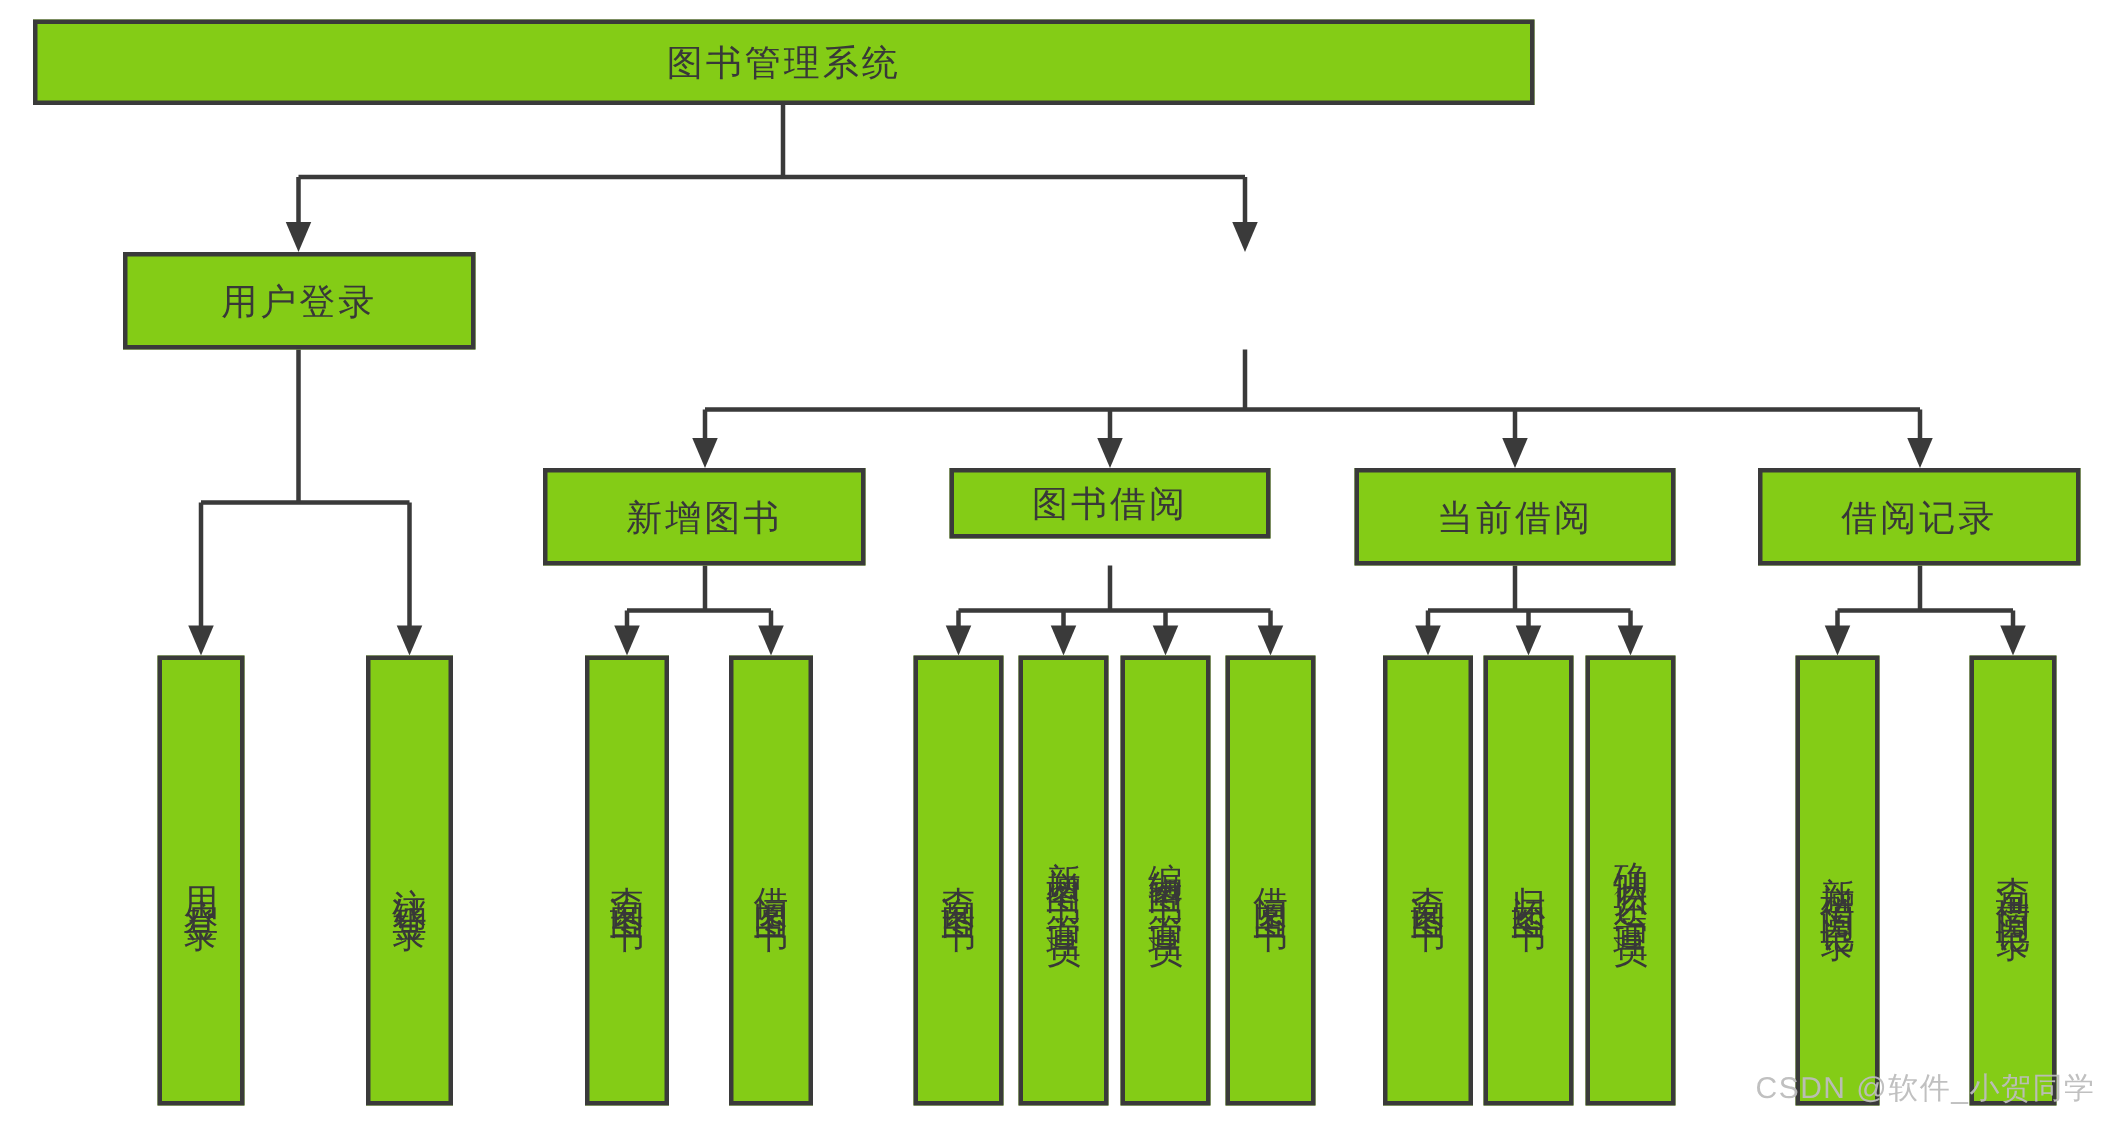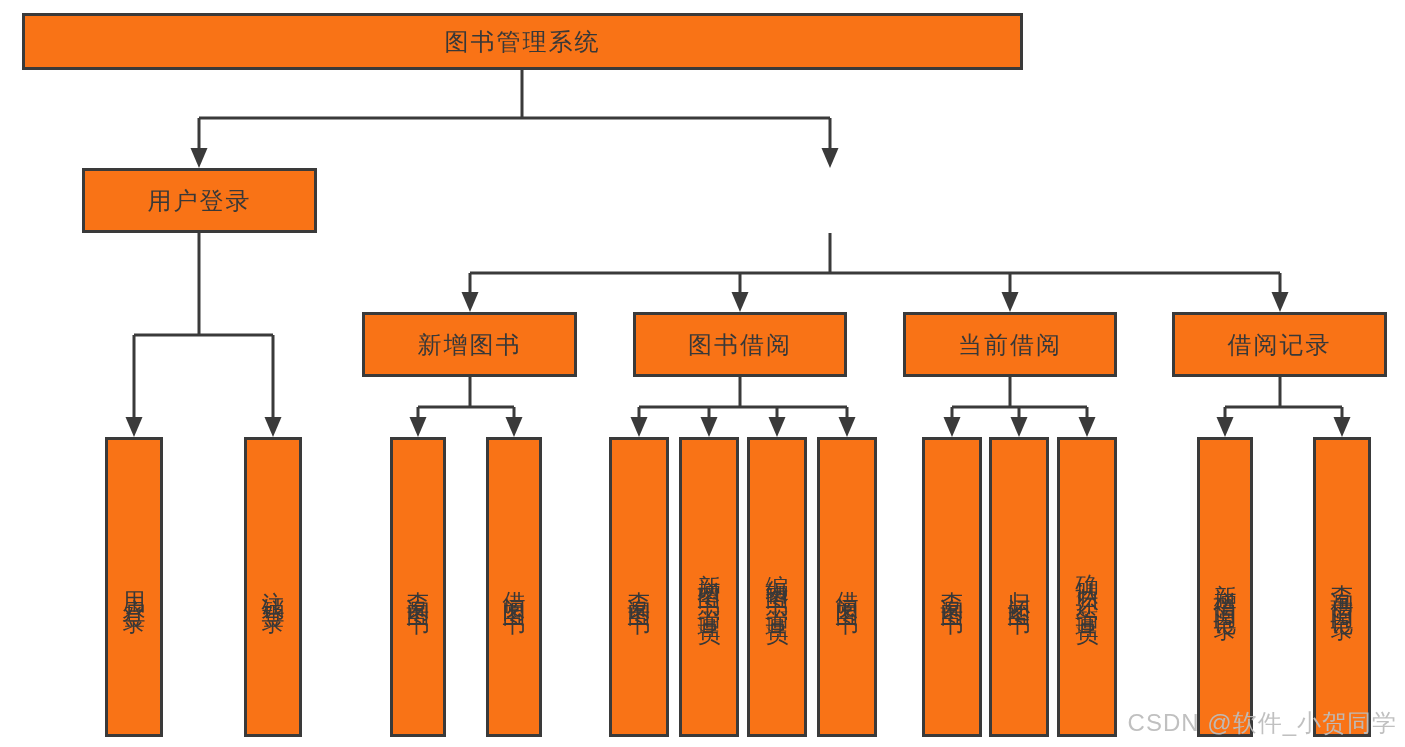--- a/index.html
+++ b/index.html
@@ -13,42 +13,42 @@
     width:1405px;height:747px;
     background:#fff;
     overflow:hidden;
     font-family:"Liberation Sans", sans-serif;
   }
   .wires{position:absolute;left:0;top:0;z-index:0;}
   .wires path{stroke:var(--line);stroke-width:3;fill:none;}
   .wires path.ah{fill:var(--line);stroke:none;}
   .box{
     position:absolute;
-    background:#f97316;
+    background:#84cc16;
     border:3px solid var(--line);
     box-sizing:border-box;
     display:flex;align-items:center;justify-content:center;
     font-size:24px;letter-spacing:2px;color:var(--text);
     z-index:1;text-align:center;
   }
   .root{left:22px;top:13px;width:1001px;height:57px;}
   .leaf{top:437px;height:300px;}
   .leaf .vtext{
     writing-mode:vertical-rl;
     text-orientation:mixed;
     letter-spacing:7px;
     font-size:23px;
     line-height:1;
     white-space:nowrap;
   }
   .watermark{
     position:absolute;
     right:8px;bottom:8px;
     z-index:3;
-    font-size:24px;
+    font-size:20px;
     letter-spacing:1px;
     color:var(--wm);
     opacity:.95;
   }
 </style>
 </head>
 <body>
 
 <div class="canvas">
 
@@ -89,21 +89,21 @@
     <span>图书管理系统</span>
   </div>
 
   <div class="box" style="left:82px;top:168px;width:235px;height:65px;">
     <span>用户登录</span>
   </div>
 
   <div class="box" style="left:362px;top:312px;width:215px;height:65px;">
     <span>新增图书</span>
   </div>
-  <div class="box" style="left:633px;top:312px;width:214px;height:65px;">
+  <div class="box" style="left:633px;top:312px;width:214px;height:47px;">
     <span>图书借阅</span>
   </div>
   <div class="box" style="left:903px;top:312px;width:214px;height:65px;">
     <span>当前借阅</span>
   </div>
   <div class="box" style="left:1172px;top:312px;width:215px;height:65px;">
     <span>借阅记录</span>
   </div>
 
   <div class="box leaf" style="left:105px;width:58px;">

